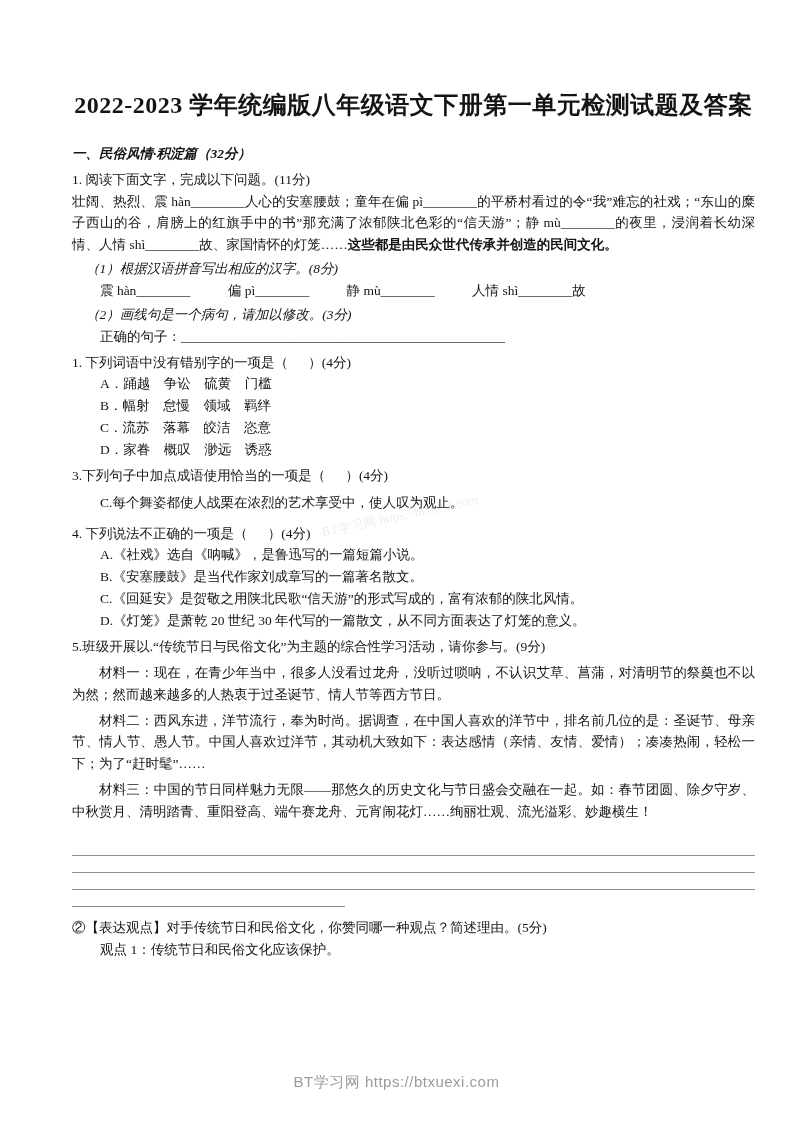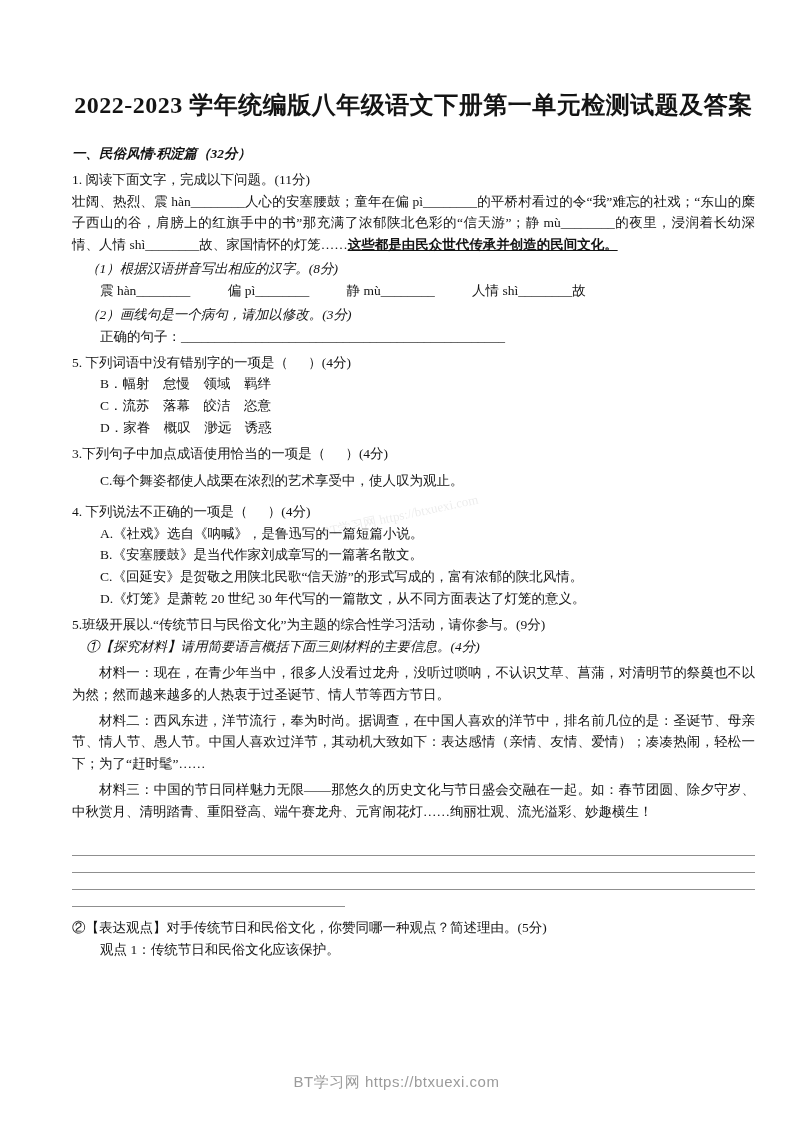--- a/index.html
+++ b/index.html
@@ -24,21 +24,21 @@
     letter-spacing: 0.5px;
   }
   .section-heading {
     font-weight: bold;
     margin: 0 0 4px 0;
     white-space: pre-wrap;
     font-style: italic;
   }
   p.line { margin: 0; white-space: pre-wrap; }
   .passage { margin: 0 0 2px 0; text-align: justify; white-space: pre-wrap; }
-  .bold-underline { font-weight: bold; text-decoration: underline; }
+  .bold-underline { font-weight: bold; }
   .indent1 { padding-left: 14px; font-style: italic; }
   .indent2 { padding-left: 28px; }
   .pinyin-row { padding-left: 28px; margin: 0 0 2px 0; }
   .pinyin-item { display: inline-block; margin-right: 34px; white-space: pre; }
   .pinyin-item:last-child { margin-right: 0; }
   .option { margin: 0; padding-left: 28px; white-space: pre-wrap; }
   .option-spaced { margin: 5px 0 9px 0; }
   .materials p { margin: 4px 0; text-indent: 2em; text-align: justify; white-space: pre-wrap; }
   .qblock { margin: 2px 0 4px 0; }
   .answer-lines { margin: 16px 0 10px 0; }
@@ -84,42 +84,42 @@
       <span class="pinyin-item">震 hàn________</span>
       <span class="pinyin-item">偏 pì________</span>
       <span class="pinyin-item">静 mù________</span>
       <span class="pinyin-item">人情 shì________故</span>
     </p>
     <p class="line indent1">（2）画线句是一个病句，请加以修改。(3分)</p>
     <p class="line indent2">正确的句子：________________________________________________</p>
   </div>
 
   <div class="qblock">
-    <p class="line">5. 下列词语中没有错别字的一项是（      ）(4分)</p>
+    <p class="line">1. 下列词语中没有错别字的一项是（      ）(4分)</p>
+    <p class="option">A．踊越    争讼    硫黄    门槛</p>
     <p class="option">B．幅射    怠慢    领域    羁绊</p>
     <p class="option">C．流苏    落幕    皎洁    恣意</p>
     <p class="option">D．家眷    概叹    渺远    诱惑</p>
   </div>
 
   <div class="qblock">
     <p class="line">3.下列句子中加点成语使用恰当的一项是（      ）(4分)</p>
     <p class="option option-spaced">C.每个舞姿都使人战栗在浓烈的艺术享受中，使人叹为观止。</p>
   </div>
 
   <div class="qblock">
     <p class="line">4. 下列说法不正确的一项是（      ）(4分)</p>
     <p class="option">A.《社戏》选自《呐喊》，是鲁迅写的一篇短篇小说。</p>
     <p class="option">B.《安塞腰鼓》是当代作家刘成章写的一篇著名散文。</p>
     <p class="option">C.《回延安》是贺敬之用陕北民歌“信天游”的形式写成的，富有浓郁的陕北风情。</p>
     <p class="option">D.《灯笼》是萧乾 20 世纪 30 年代写的一篇散文，从不同方面表达了灯笼的意义。</p>
   </div>
 
   <div class="qblock">
     <p class="line">5.班级开展以.“传统节日与民俗文化”为主题的综合性学习活动，请你参与。(9分)</p>
-    <p class="line indent1">①【探究材料】请用简要语言概括下面三则材料的主要信息。(4分)</p>
     <div class="materials">
       <p>材料一：现在，在青少年当中，很多人没看过龙舟，没听过唢呐，不认识艾草、菖蒲，对清明节的祭奠也不以为然；然而越来越多的人热衷于过圣诞节、情人节等西方节日。</p>
       <p>材料二：西风东进，洋节流行，奉为时尚。据调查，在中国人喜欢的洋节中，排名前几位的是：圣诞节、母亲节、情人节、愚人节。中国人喜欢过洋节，其动机大致如下：表达感情（亲情、友情、爱情）；凑凑热闹，轻松一下；为了“赶时髦”……</p>
       <p>材料三：中国的节日同样魅力无限——那悠久的历史文化与节日盛会交融在一起。如：春节团圆、除夕守岁、中秋赏月、清明踏青、重阳登高、端午赛龙舟、元宵闹花灯……绚丽壮观、流光溢彩、妙趣横生！</p>
     </div>
 
     <div class="answer-lines">
       <div class="ans-line"></div>
       <div class="ans-line"></div>
       <div class="ans-line"></div>

